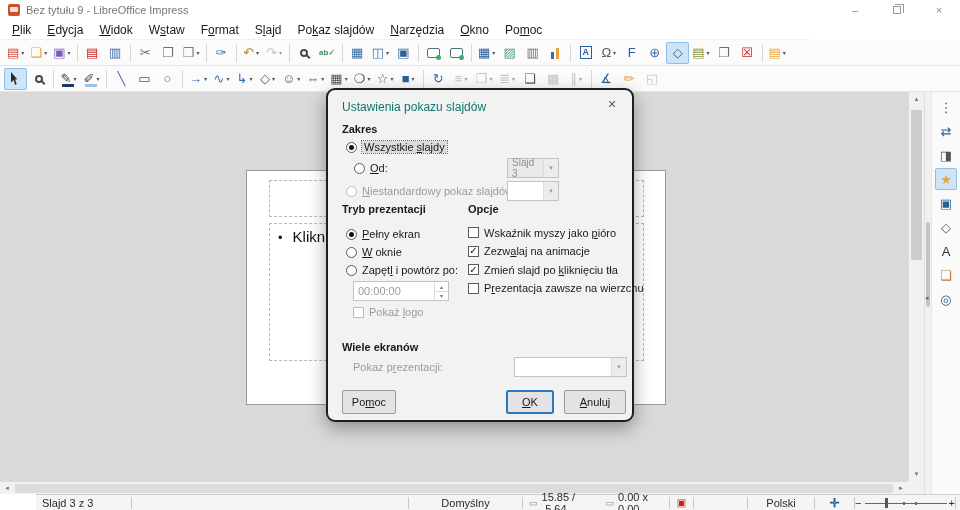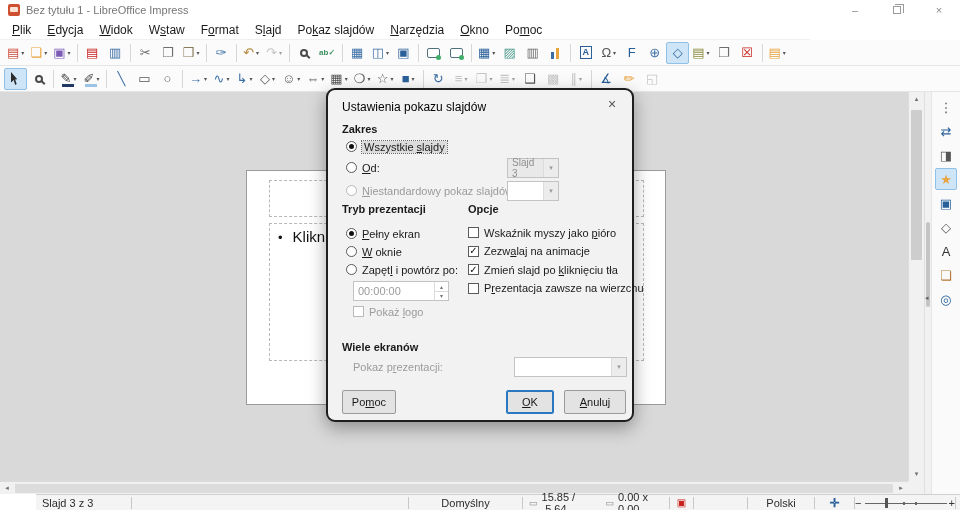--- a/index.html
+++ b/index.html
@@ -69,24 +69,24 @@
   
   .side-grip { position:absolute; left:924px; top:92px; width:7px; height:402px; background:#f1f1f1; border-left:1px solid #e0e0e0; }
   .side-grip .grip-thumb { position:absolute; left:1px; top:130px; width:4px; height:85px; background:#c4c4c4; border-radius:2px; }
   .side-grip .grip-arrow { position:absolute; left:0; top:202px; font-size:7px; color:#666; }
   .sidebar { position:absolute; left:931px; top:92px; width:29px; height:402px; background:#fafafa; border-left:1px solid #e6e6e6; display:flex; flex-direction:column; align-items:center; padding-top:4px; }
   .sb-btn { width:22px; height:22px; margin-bottom:2px; display:flex; align-items:center; justify-content:center; font-size:13px; color:#444; border:1px solid transparent; border-radius:2px; }
   .sb-btn.active { background:#cde5f7; border-color:#8fc0e8; }
 
   
   .dialog { position:absolute; left:326px; top:88px; width:308px; height:334px; background:#f2f2f2; border:2px solid #1e1e1e; border-radius:9px; box-shadow:0 6px 18px rgba(0,0,0,.35); z-index:20; }
-  .dlg-title { position:absolute; left:14px; top:10px; font-size:12px; color:#000000; }
+  .dlg-title { position:absolute; left:14px; top:10px; font-size:12px; color:#0f766e; }
   .dlg-close { position:absolute; right:12px; top:6px; font-size:14px; color:#555; width:16px; text-align:center; }
   .dlg-caption { position:absolute; font-weight:bold; font-size:11px; color:#1a1a1a; }
-  .row { position:absolute; display:flex; align-items:flex-start; gap:5px; white-space:nowrap; }
+  .row { position:absolute; display:flex; align-items:flex-end; gap:5px; white-space:nowrap; }
   .rb { width:11px; height:11px; border:1px solid #5a5a5a; border-radius:50%; background:#fff; position:relative; flex:none; }
   .rb.checked::after { content:""; position:absolute; left:2px; top:2px; width:5px; height:5px; border-radius:50%; background:#111; }
   .rb.disabled { border-color:#b9b9b9; }
   .cb { width:11px; height:11px; border:1px solid #5a5a5a; background:#fff; flex:none; display:flex; align-items:center; justify-content:center; font-size:10px; color:#111; line-height:1; }
   .cb.disabled { border-color:#b9b9b9; }
   .lbl { font-size:11px; color:#1a1a1a; }
   .lbl.disabled, .dis-text { color:#9b9b9b; }
   .focus-label { background:#dcdcdc; outline:1px dotted #6a6a6a; padding:0 2px; }
   .combo { position:absolute; height:20px; border:1px solid #c3c3c3; background:#fff; display:flex; align-items:center; }
   .combo .combo-text { flex:1; padding:0 4px; font-size:10px; color:#8f8f8f; overflow:hidden; }
@@ -117,21 +117,21 @@
   .zs-dot1 { left:40px; } .zs-dot2 { left:52px; }
   .zoom-sign { font-size:11px; color:#333; }
 </style>
 </head>
 <body>
 
 <div id="app">
 
   <div class="titlebar">
     <span class="app-icon"></span>
-    <span class="title-text">Bez tytułu 1 - LibreOffice Impress</span>
+    <span class="title-text">Bez tytułu 9 - LibreOffice Impress</span>
     <span class="tb-spacer"></span>
     <span class="win-ctl">
         <span>–</span>
       </span>
     <span class="win-ctl">
         <span class="win-restore-glyph"></span>
       </span>
     <span class="win-ctl">
         <span>×</span>
       </span>
@@ -443,21 +443,21 @@
     <div class="dlg-title">Ustawienia pokazu slajdów</div>
     <div class="dlg-close"><span>×</span></div>
 
     <div class="dlg-caption" style="left:14px;top:33px">Zakres</div>
 
     <label class="row" style="left:18px;top:51px">
       <span class="rb checked"></span>
       <span class="lbl focus-label">Wszystkie <u>s</u>lajdy</span>
     </label>
 
-    <label class="row" style="left:18px;top:72px">
+    <label class="row" style="left:26px;top:72px">
       <span class="rb"></span>
       <span class="lbl"><u>O</u>d:</span>
     </label>
     <div class="combo grey" style="left:179px;top:68px;width:52px">
       <span class="combo-text">Slajd 3</span>
       <span class="combo-btn">▾</span>
     </div>
 
     <label class="row" style="left:18px;top:95px">
       <span class="rb disabled"></span>

